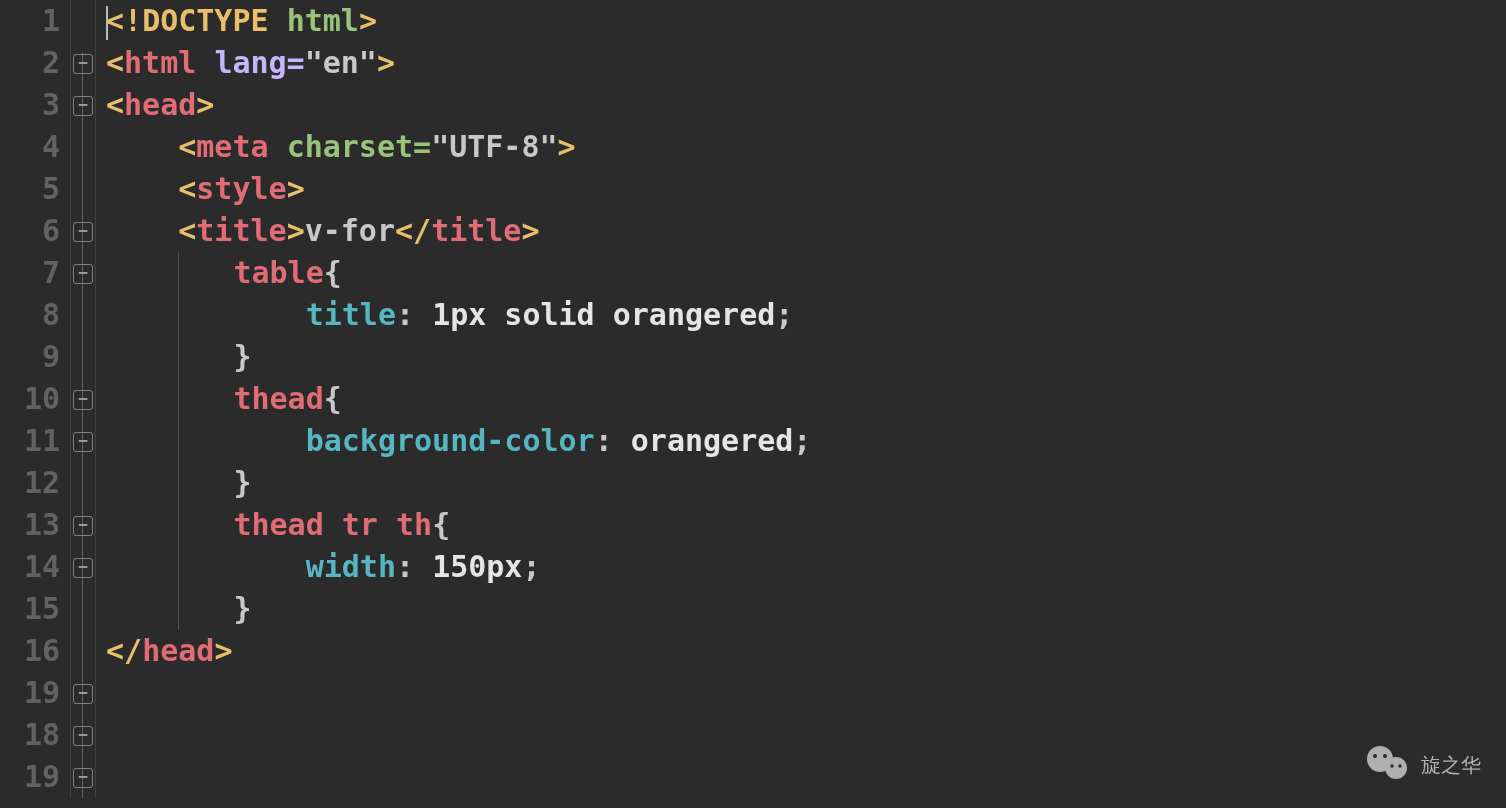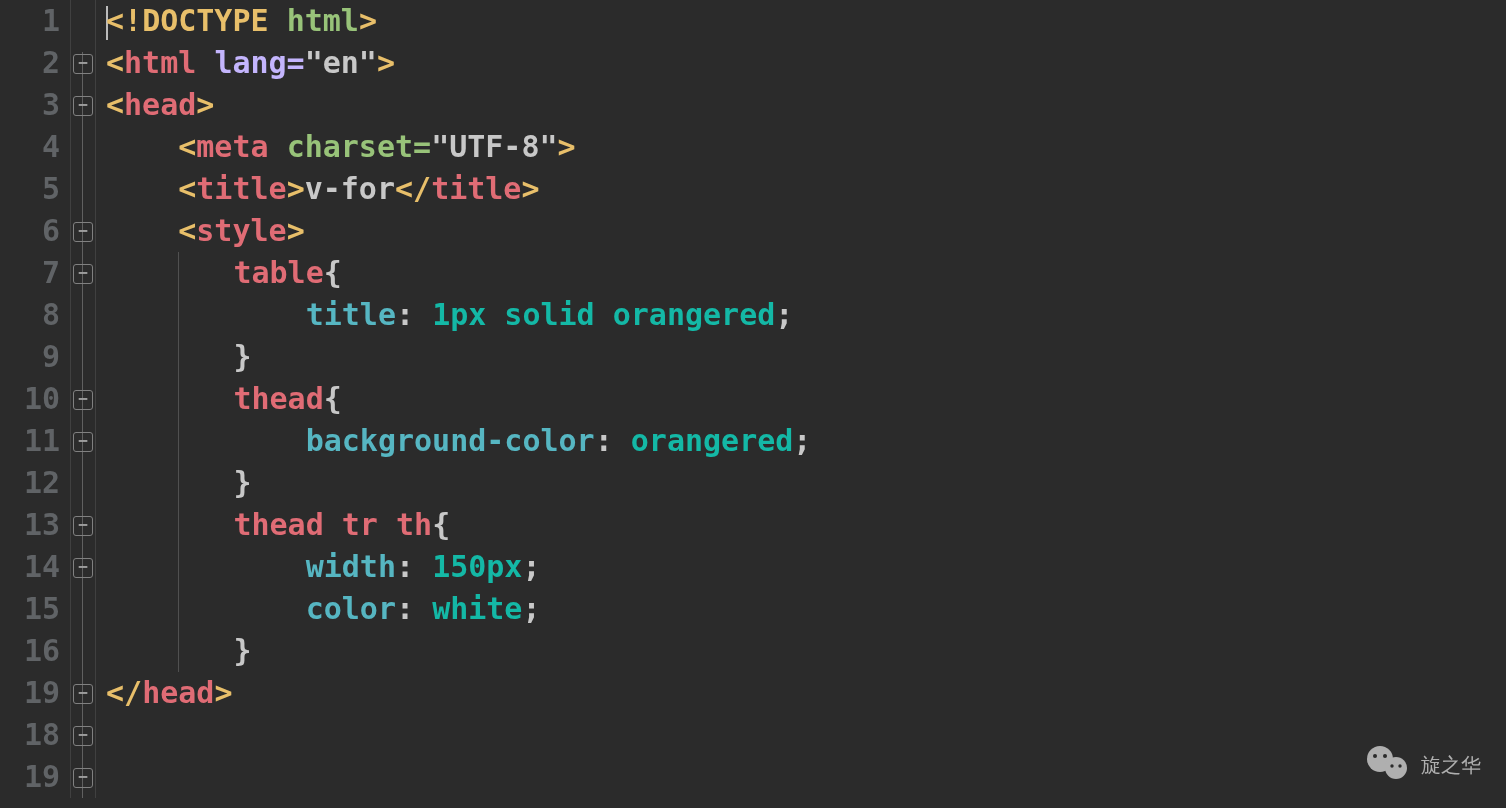--- a/index.html
+++ b/index.html
@@ -15,21 +15,21 @@
 .guide{display:inline-block;border-left:1px solid #505050;height:42px;vertical-align:top;}
 .tok-bracket{color:#e8bf6a;}
 .tok-tag{color:#e06c75;}
 .tok-doctype-name{color:#98c379;}
 .tok-attr{color:#c4b5fd;}
 .tok-string{color:#c8c8c8;font-weight:700;}
 .tok-text{color:#c8c8c8;}
 .tok-sel{color:#e06c75;}
 .tok-brace{color:#c8c8c8;}
 .tok-prop{color:#56b6c2;}
-.tok-val{color:#14b8a6;}
+.tok-val{color:#e5e5e5;}
 .tok-attrname{color:#98c379;}
 .watermark{position:absolute;right:25px;bottom:20px;display:flex;align-items:center;color:#cccccc;font-family:sans-serif;font-size:20px;opacity:.82;}
 .watermark svg{width:48px;height:40px;margin-right:10px;fill:#cccccc;}
 </style>
 </head>
 <body>
 
 <div class="editor">
   <div class="gutter">
     <div class="ln">1</div>
@@ -70,42 +70,41 @@
 
   <div class="code">
     <div class="codeline"><span class="cursor"></span><span class="tok-bracket">&lt;!</span><span class="tok-bracket">DOCTYPE </span><span class="tok-doctype-name">html</span><span class="tok-bracket">&gt;</span></div>
 
     <div class="codeline"><span class="tok-bracket">&lt;</span><span class="tok-tag">html </span><span class="tok-attr">lang=</span><span class="tok-string">"en"</span><span class="tok-bracket">&gt;</span></div>
 
     <div class="codeline"><span class="tok-bracket">&lt;</span><span class="tok-tag">head</span><span class="tok-bracket">&gt;</span></div>
 
     <div class="codeline">    <span class="tok-bracket">&lt;</span><span class="tok-tag">meta </span><span class="tok-attrname">charset=</span><span class="tok-string">"UTF-8"</span><span class="tok-bracket">&gt;</span></div>
 
+    <div class="codeline">    <span class="tok-bracket">&lt;</span><span class="tok-tag">style</span><span class="tok-bracket">&gt;</span></div>
+
     <div class="codeline">    <span class="tok-bracket">&lt;</span><span class="tok-tag">title</span><span class="tok-bracket">&gt;</span><span class="tok-text">v-for</span><span class="tok-bracket">&lt;/</span><span class="tok-tag">title</span><span class="tok-bracket">&gt;</span></div>
-
-    <div class="codeline">    <span class="tok-bracket">&lt;</span><span class="tok-tag">style</span><span class="tok-bracket">&gt;</span></div>
 
     <div class="codeline">    <span class="guide"></span>   <span class="tok-sel">table</span><span class="tok-brace">{</span></div>
 
     <div class="codeline">    <span class="guide"></span>       <span class="tok-prop">title</span><span class="tok-brace">: </span><span class="tok-val">1px solid orangered</span><span class="tok-brace">;</span></div>
 
 
     <div class="codeline">    <span class="guide"></span>   <span class="tok-brace">}</span></div>
 
     <div class="codeline">    <span class="guide"></span>   <span class="tok-sel">thead</span><span class="tok-brace">{</span></div>
 
     <div class="codeline">    <span class="guide"></span>       <span class="tok-prop">background-color</span><span class="tok-brace">: </span><span class="tok-val">orangered</span><span class="tok-brace">;</span></div>
 
     <div class="codeline">    <span class="guide"></span>   <span class="tok-brace">}</span></div>
 
     <div class="codeline">    <span class="guide"></span>   <span class="tok-sel">thead tr th</span><span class="tok-brace">{</span></div>
 
     <div class="codeline">    <span class="guide"></span>       <span class="tok-prop">width</span><span class="tok-brace">: </span><span class="tok-val">150px</span><span class="tok-brace">;</span></div>
 
-    <div class="codeline">    <span class="guide"></span>       <span class="tok-prop">color</span><span class="tok-brace">: </span><span class="tok-val">white</span><span class="tok-brace">;</span></div>
 
     <div class="codeline">    <span class="guide"></span>   <span class="tok-brace">}</span></div>
 
 
     <div class="codeline"><span class="tok-bracket">&lt;/</span><span class="tok-tag">head</span><span class="tok-bracket">&gt;</span></div>
   </div>
 </div>
 
 <div class="watermark">
   <span>

